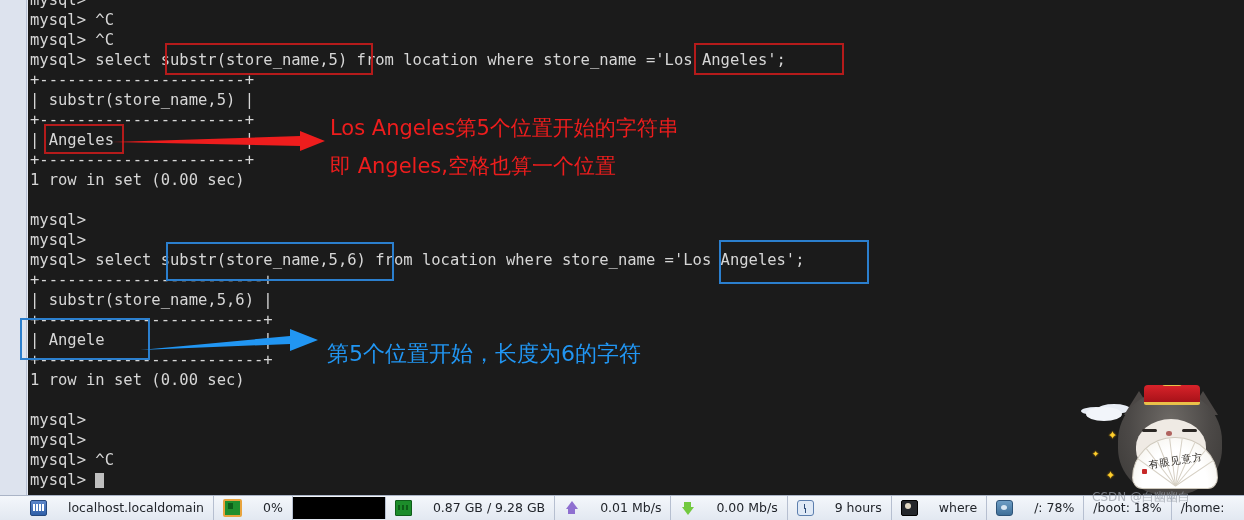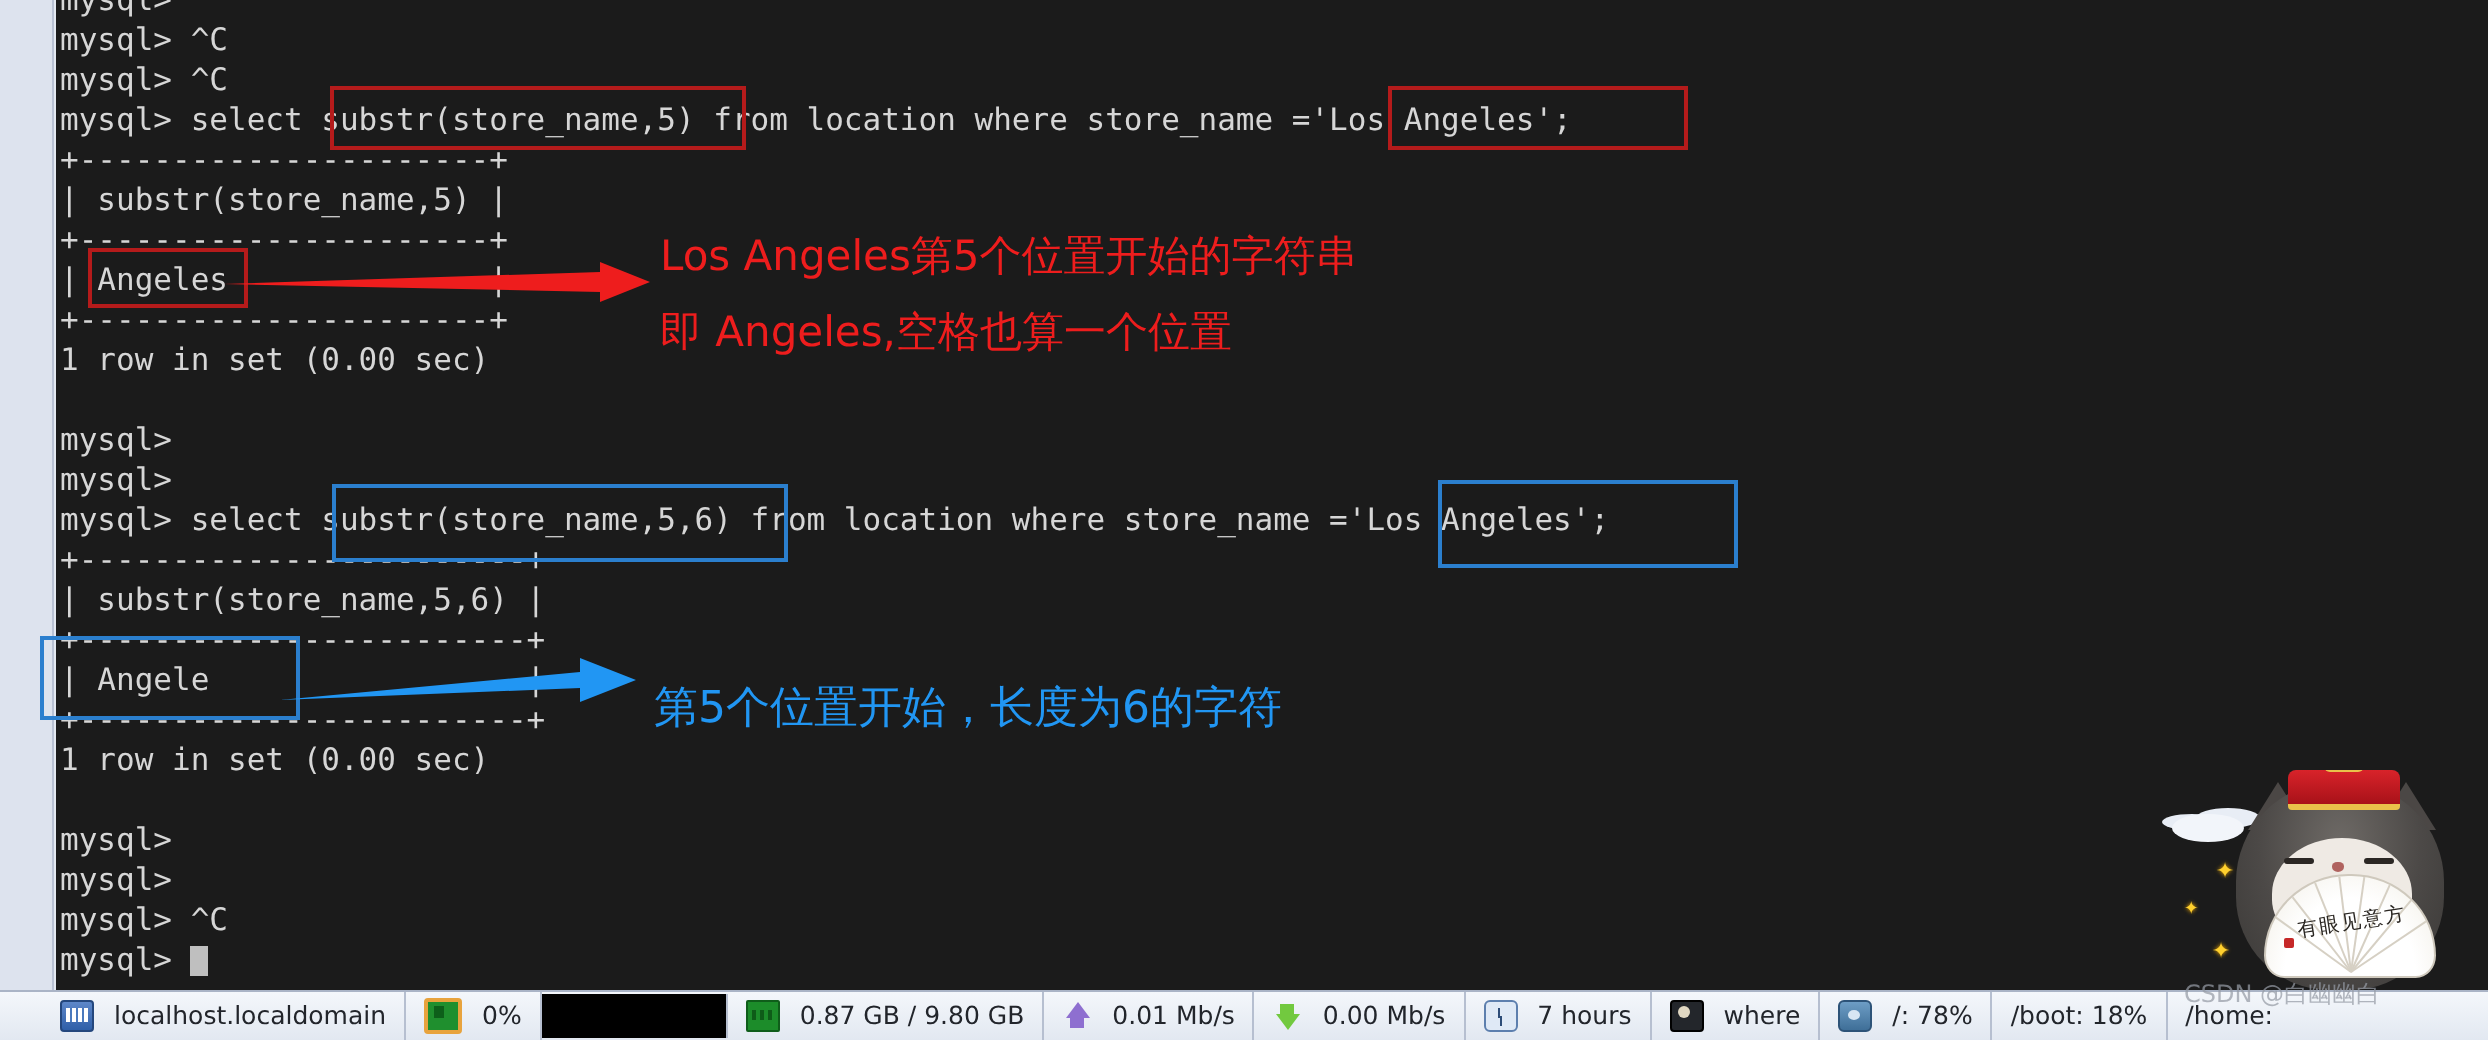--- a/index.html
+++ b/index.html
@@ -211,21 +211,21 @@
     box-sizing: border-box;
     display: flex;
     align-items: stretch;
     font-family: "DejaVu Sans", sans-serif;
     font-size: 12.5px;
     color: #22252b;
   }
   .sb-cell {
     display: flex;
     align-items: center;
-    gap: 10px;
+    gap: 21px;
     padding: 0 9px;
     border-right: 1px solid #b6bfd0;
     white-space: nowrap;
   }
   .sb-cell.nosep { border-right: none; }
   .sb-label { line-height: 1; }
   .sb-ico {
     width: 15px; height: 14px;
     flex: 0 0 15px;
     position: relative;
@@ -364,36 +364,36 @@
 
     <div class="sb-cell">
       <span class="sb-ico ico-cpu"></span>
       <span class="sb-label">0%</span>
     </div>
 
     <div class="sb-blackbox"></div>
 
     <div class="sb-cell">
       <span class="sb-ico ico-ram"></span>
-      <span class="sb-label">0.87 GB / 9.80 GB</span>
+      <span class="sb-label">0.87 GB / 9.28 GB</span>
     </div>
 
     <div class="sb-cell">
       <span class="sb-ico ico-up"></span>
       <span class="sb-label">0.01 Mb/s</span>
     </div>
 
     <div class="sb-cell">
       <span class="sb-ico ico-down"></span>
       <span class="sb-label">0.00 Mb/s</span>
     </div>
 
     <div class="sb-cell">
       <span class="sb-ico ico-clock"></span>
-      <span class="sb-label">7 hours</span>
+      <span class="sb-label">9 hours</span>
     </div>
 
     <div class="sb-cell">
       <span class="sb-ico ico-user"></span>
       <span class="sb-label">where</span>
     </div>
 
     <div class="sb-cell">
       <span class="sb-ico ico-disk"></span>
       <span class="sb-label">/: 78%</span>

